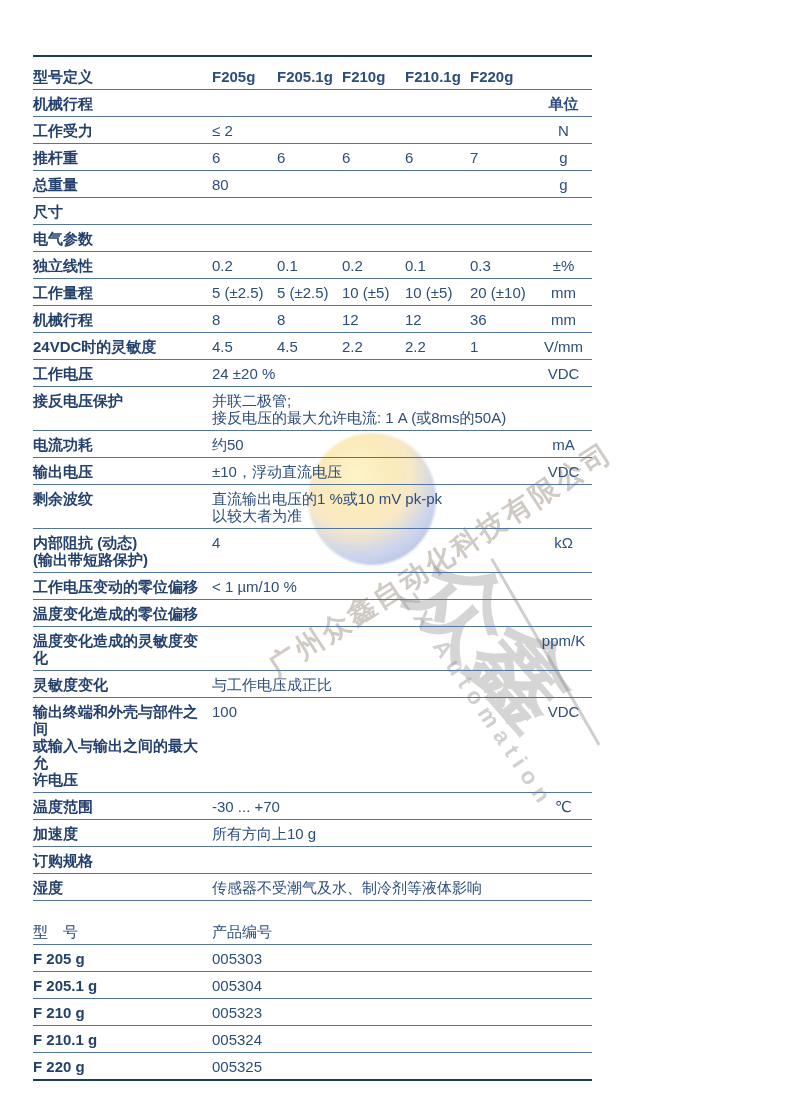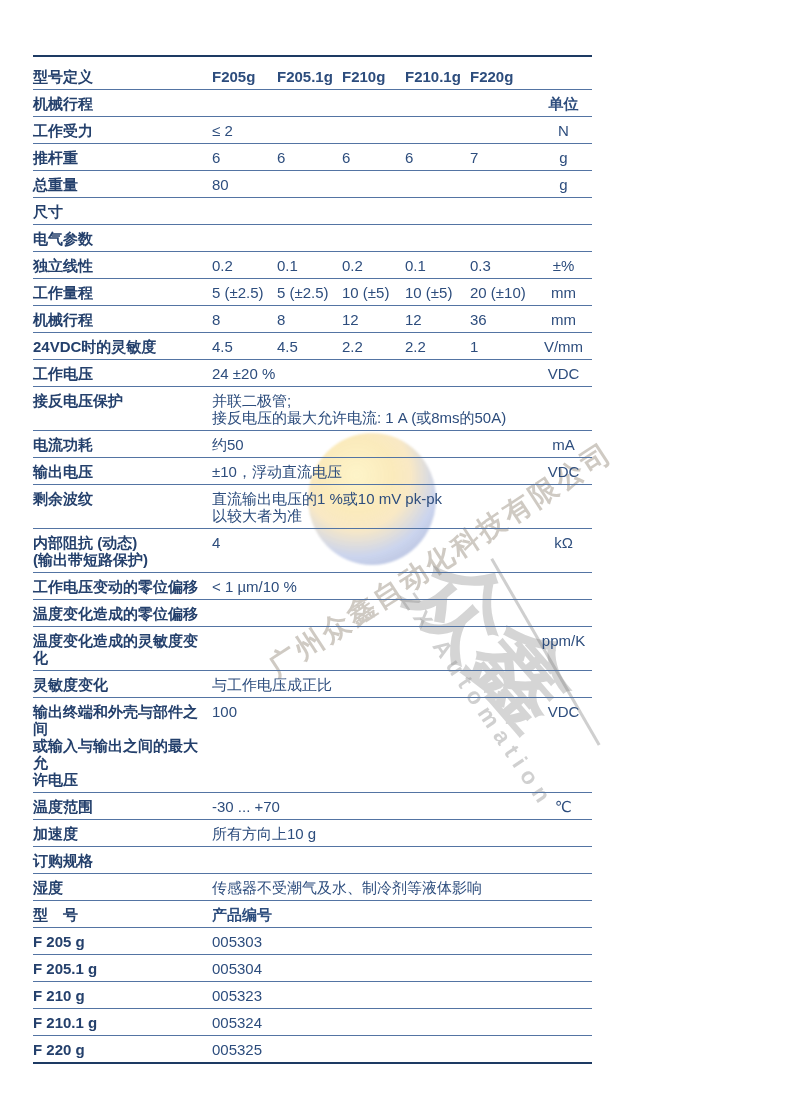--- a/index.html
+++ b/index.html
@@ -58,21 +58,21 @@
     min-height:27px;box-sizing:border-box;
   }
   .row + .row{border-top:1px solid var(--thin,#5374a3);}
   .cell{padding:5px 2px 4px 0;box-sizing:border-box;}
   .cell.label{font-weight:700;color:var(--label,#24406c);}
   .cell.span{grid-column:2 / 7;}
   .cell.unit{grid-column:7;text-align:center;}
   .row.models{min-height:32px;align-items:end;}
   .row.models .cell{padding-top:9px;font-weight:700;}
   .row.section .cell{font-weight:700;}
-  .row.order-header .cell{font-weight:700;}
+  .row.order-header .cell{font-weight:400;margin-top:17px;}
   .line{display:block;}
 </style>
 </head>
 <body style="--text: #2d4d7d; --label: #24406c; --thin: #5374a3; --thick: #1d3a63;">
 
 <div class="page">
 
   <div class="watermark">
     <div class="wm-logo"></div>
     <div class="wm-company">广州众鑫自动化科技有限公司</div>

